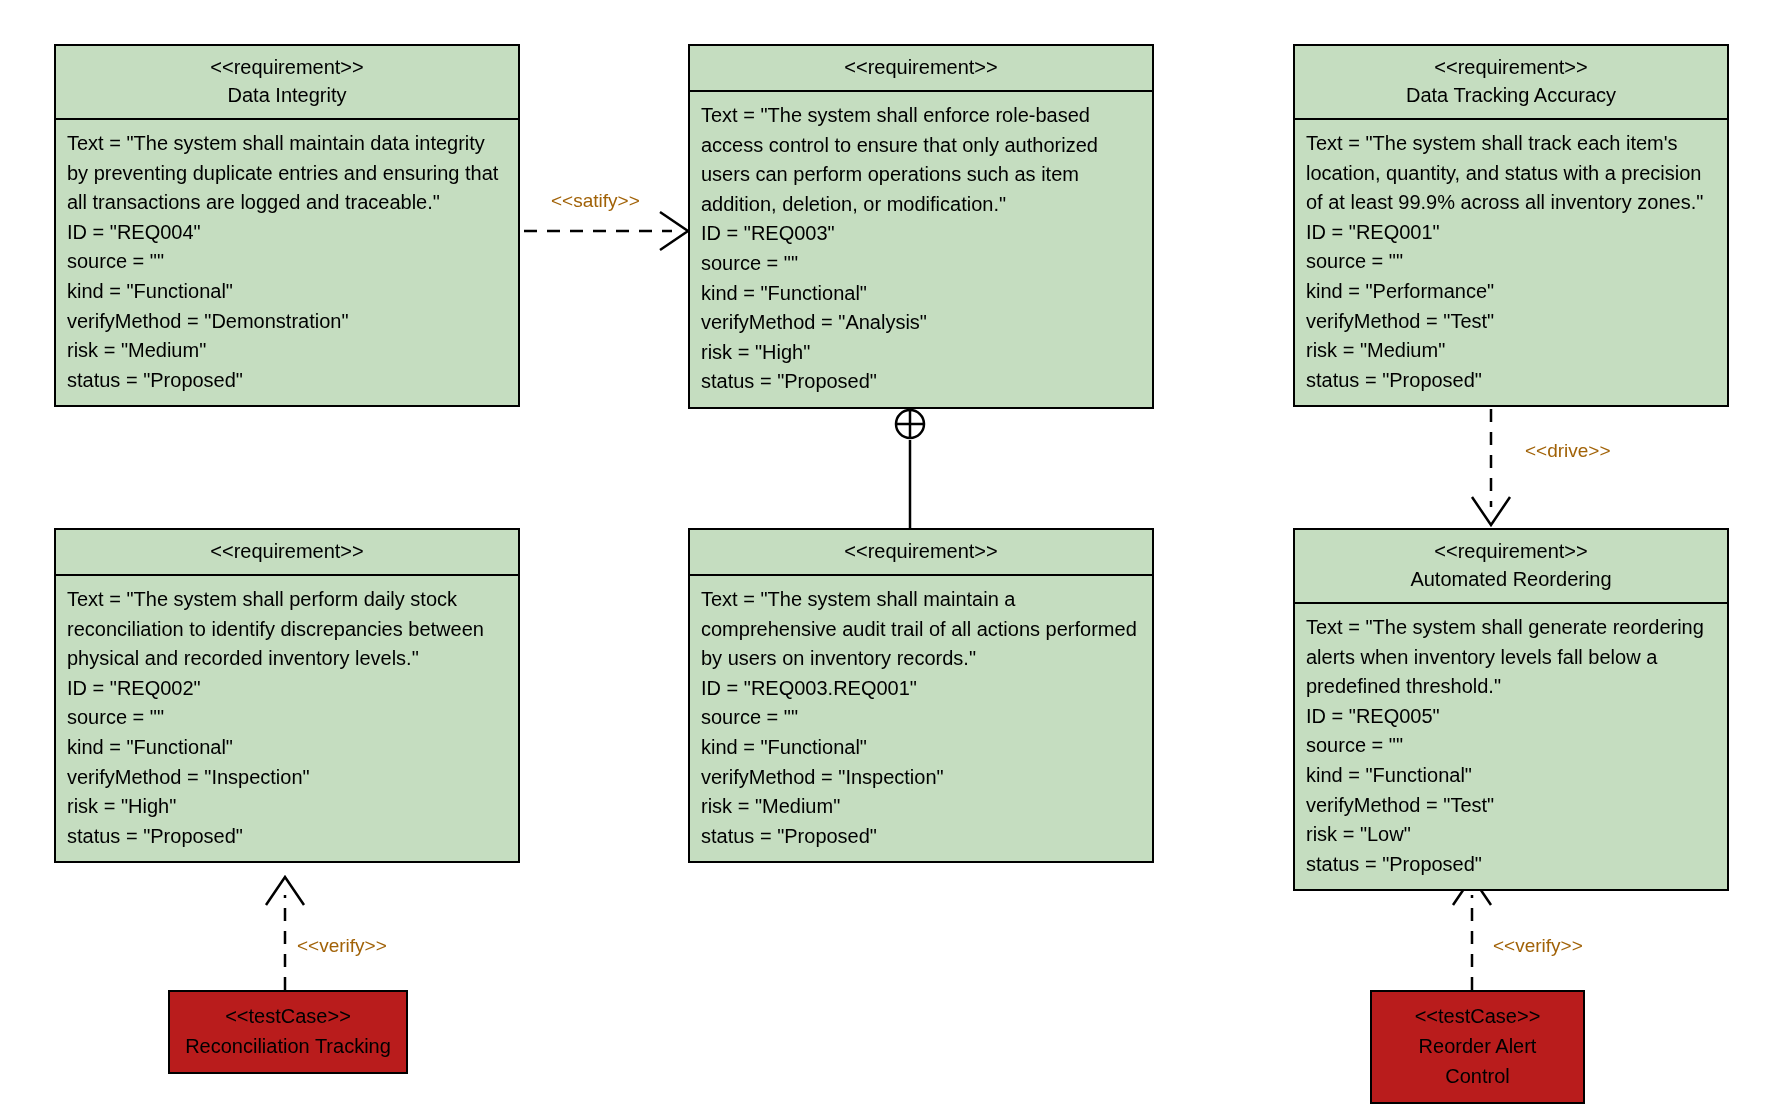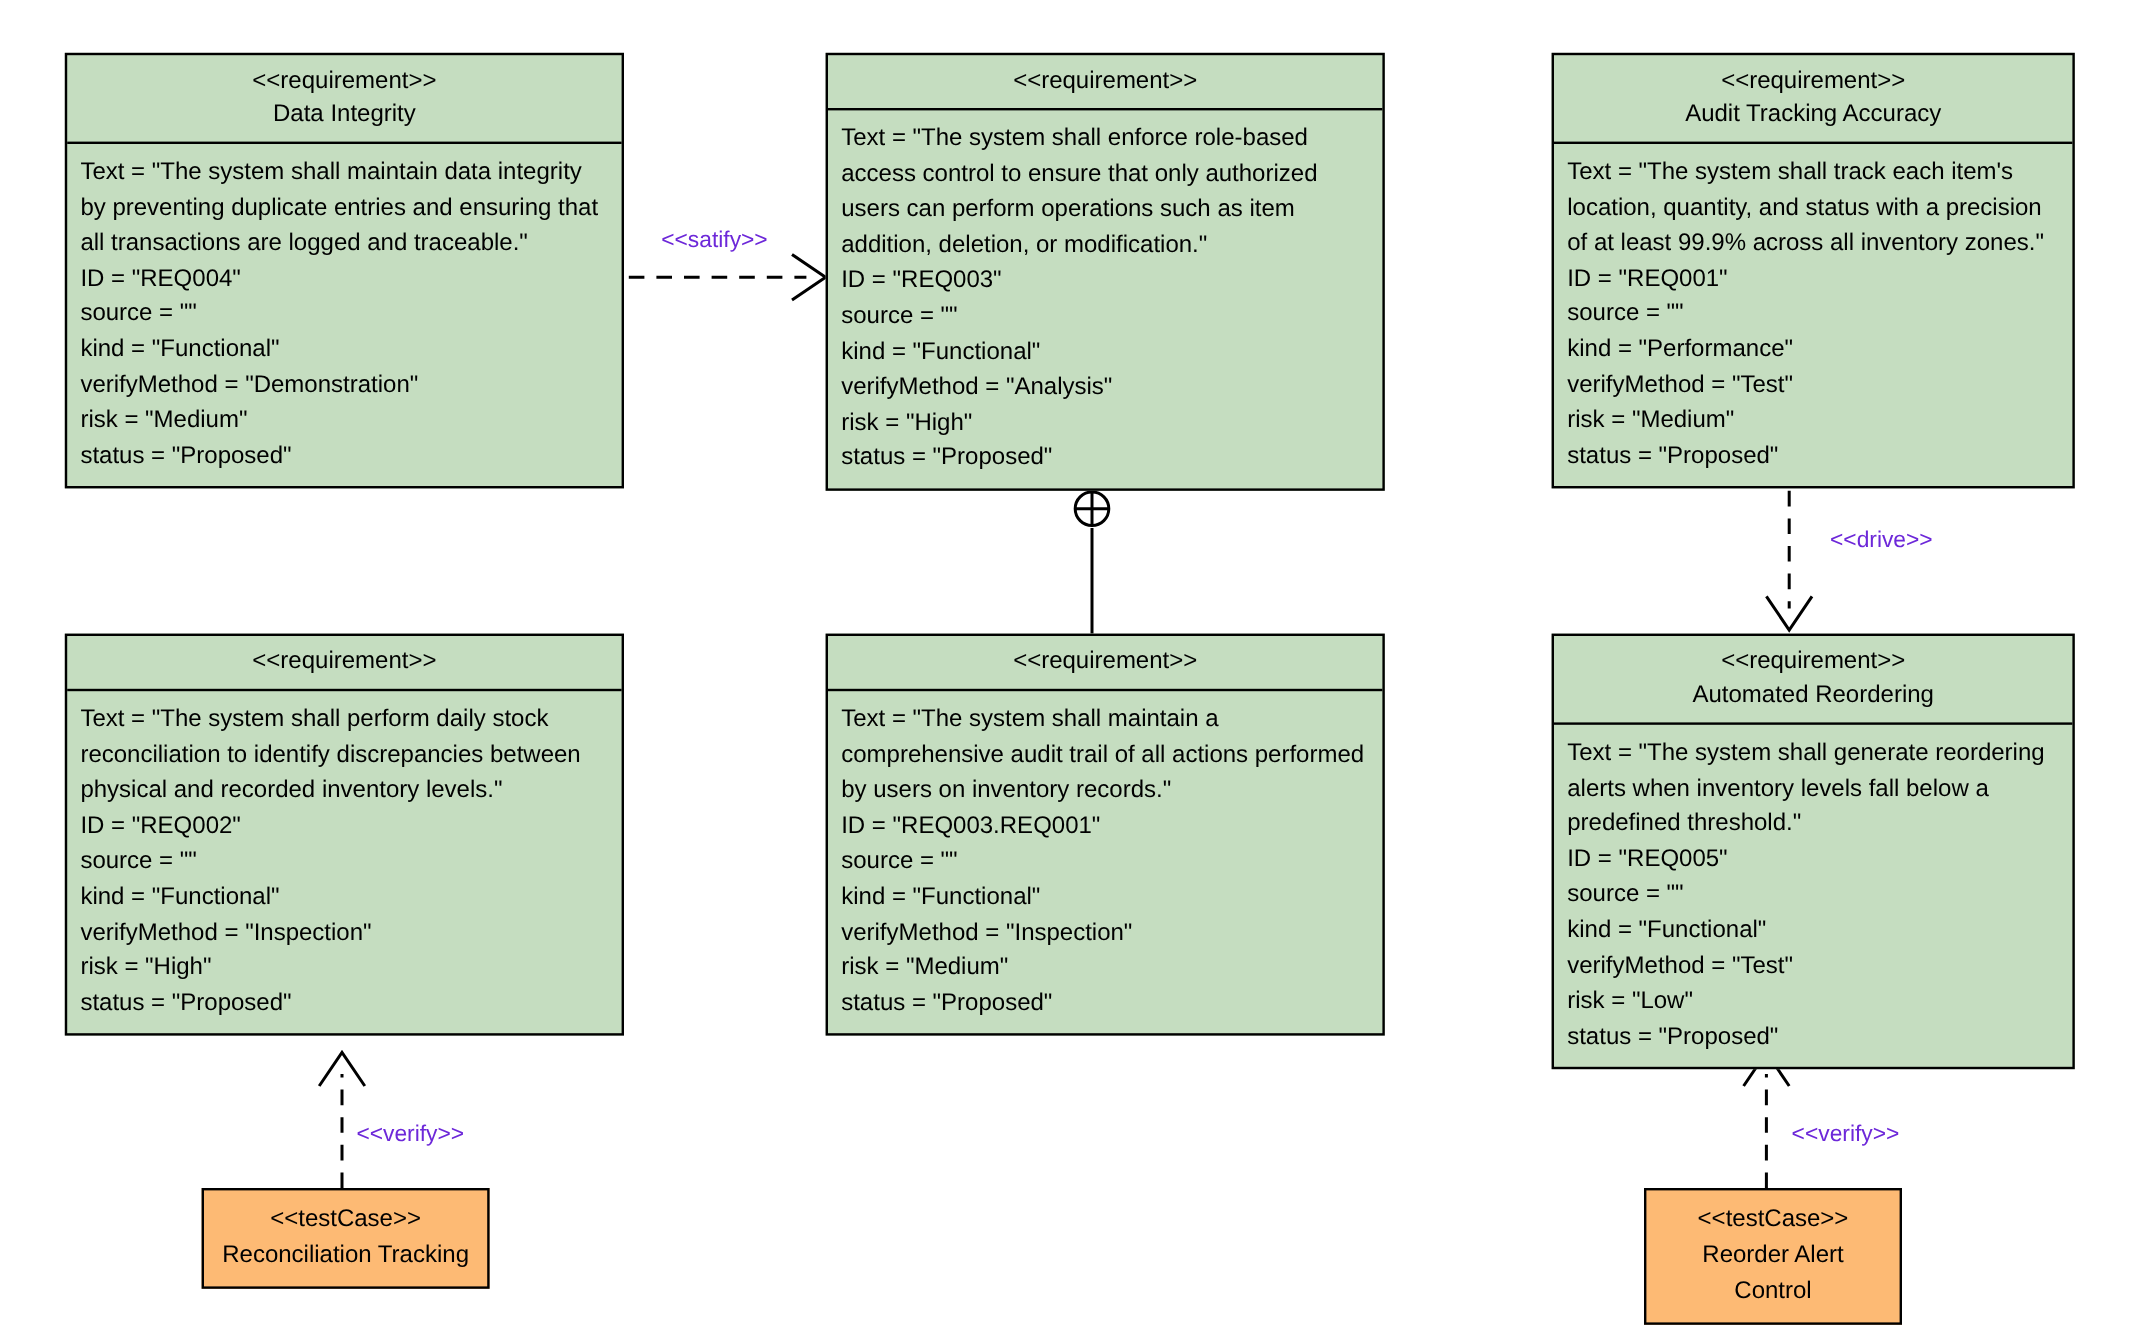--- a/index.html
+++ b/index.html
@@ -55,41 +55,41 @@
     padding: 9px 11px 10px 11px;
   }
   .prop {
     font-size: 20px;
     line-height: 29.6px;
     white-space: normal;
   }
   .testcase {
     position: absolute;
     box-sizing: border-box;
-    background: #fdba74;
+    background: #b91c1c;
     border: 2.5px solid #000000;
     z-index: 2;
     text-align: center;
     padding: 9px 12px 11px 12px;
   }
   .tc-stereo {
     font-size: 20px;
     line-height: 30px;
   }
   .tc-name {
     font-size: 20px;
     line-height: 30px;
   }
   .edge-label {
     position: absolute;
     font-size: 19px;
     line-height: 22px;
     white-space: nowrap;
     z-index: 3;
-    color: #6d28d9;
+    color: #a16207;
   }
 </style>
 </head>
 <body>
 
 <div id="canvas">
 
   <svg class="edges" viewBox="0 0 1777 1110">
 
     <g>
@@ -147,21 +147,21 @@
       <div class="prop">kind = "Functional"</div>
       <div class="prop">verifyMethod = "Analysis"</div>
       <div class="prop">risk = "High"</div>
       <div class="prop">status = "Proposed"</div>
     </div>
   </div>
 
   <div class="block" style="left:1293px; top:44px; width:436px;">
     <div class="blk-header">
       <div class="stereo">&lt;&lt;requirement&gt;&gt;</div>
-      <div class="blk-name">Audit Tracking Accuracy</div>
+      <div class="blk-name">Data Tracking Accuracy</div>
     </div>
     <div class="blk-body">
       <div class="prop">Text = "The system shall track each item's location, quantity, and status with a precision of at least 99.9% across all inventory zones."</div>
       <div class="prop">ID = "REQ001"</div>
       <div class="prop">source = ""</div>
       <div class="prop">kind = "Performance"</div>
       <div class="prop">verifyMethod = "Test"</div>
       <div class="prop">risk = "Medium"</div>
       <div class="prop">status = "Proposed"</div>
     </div>

